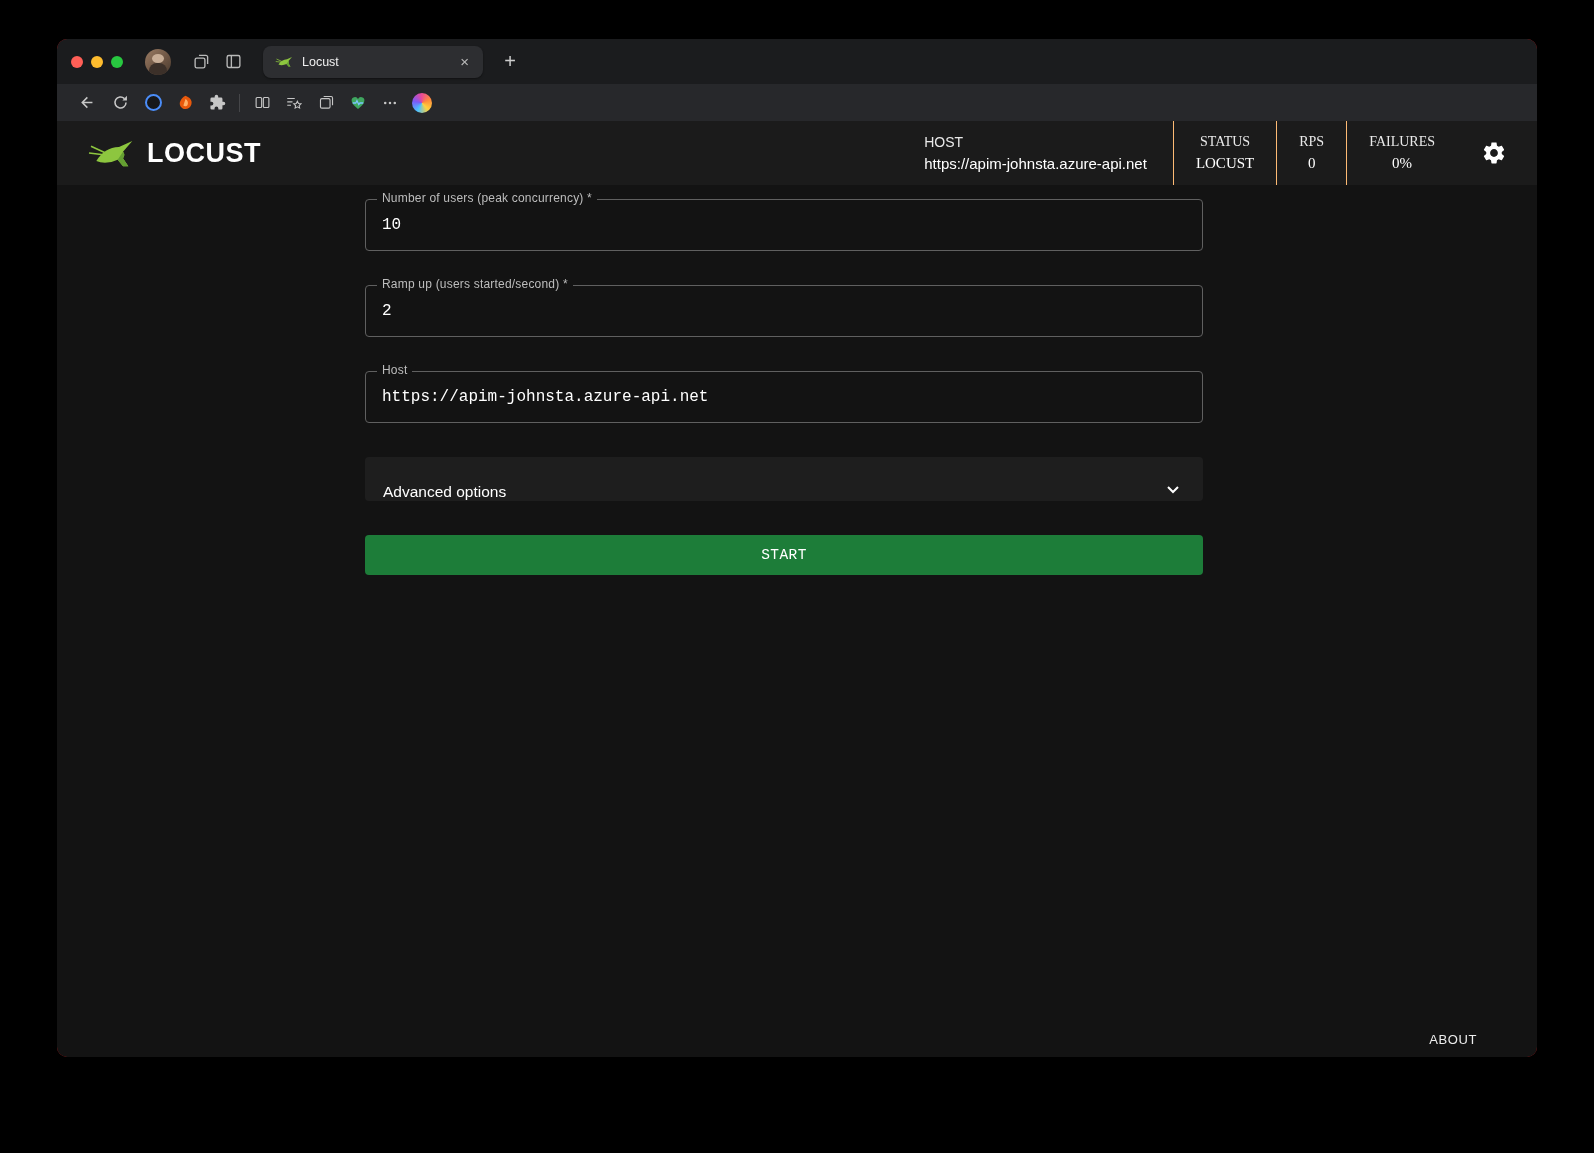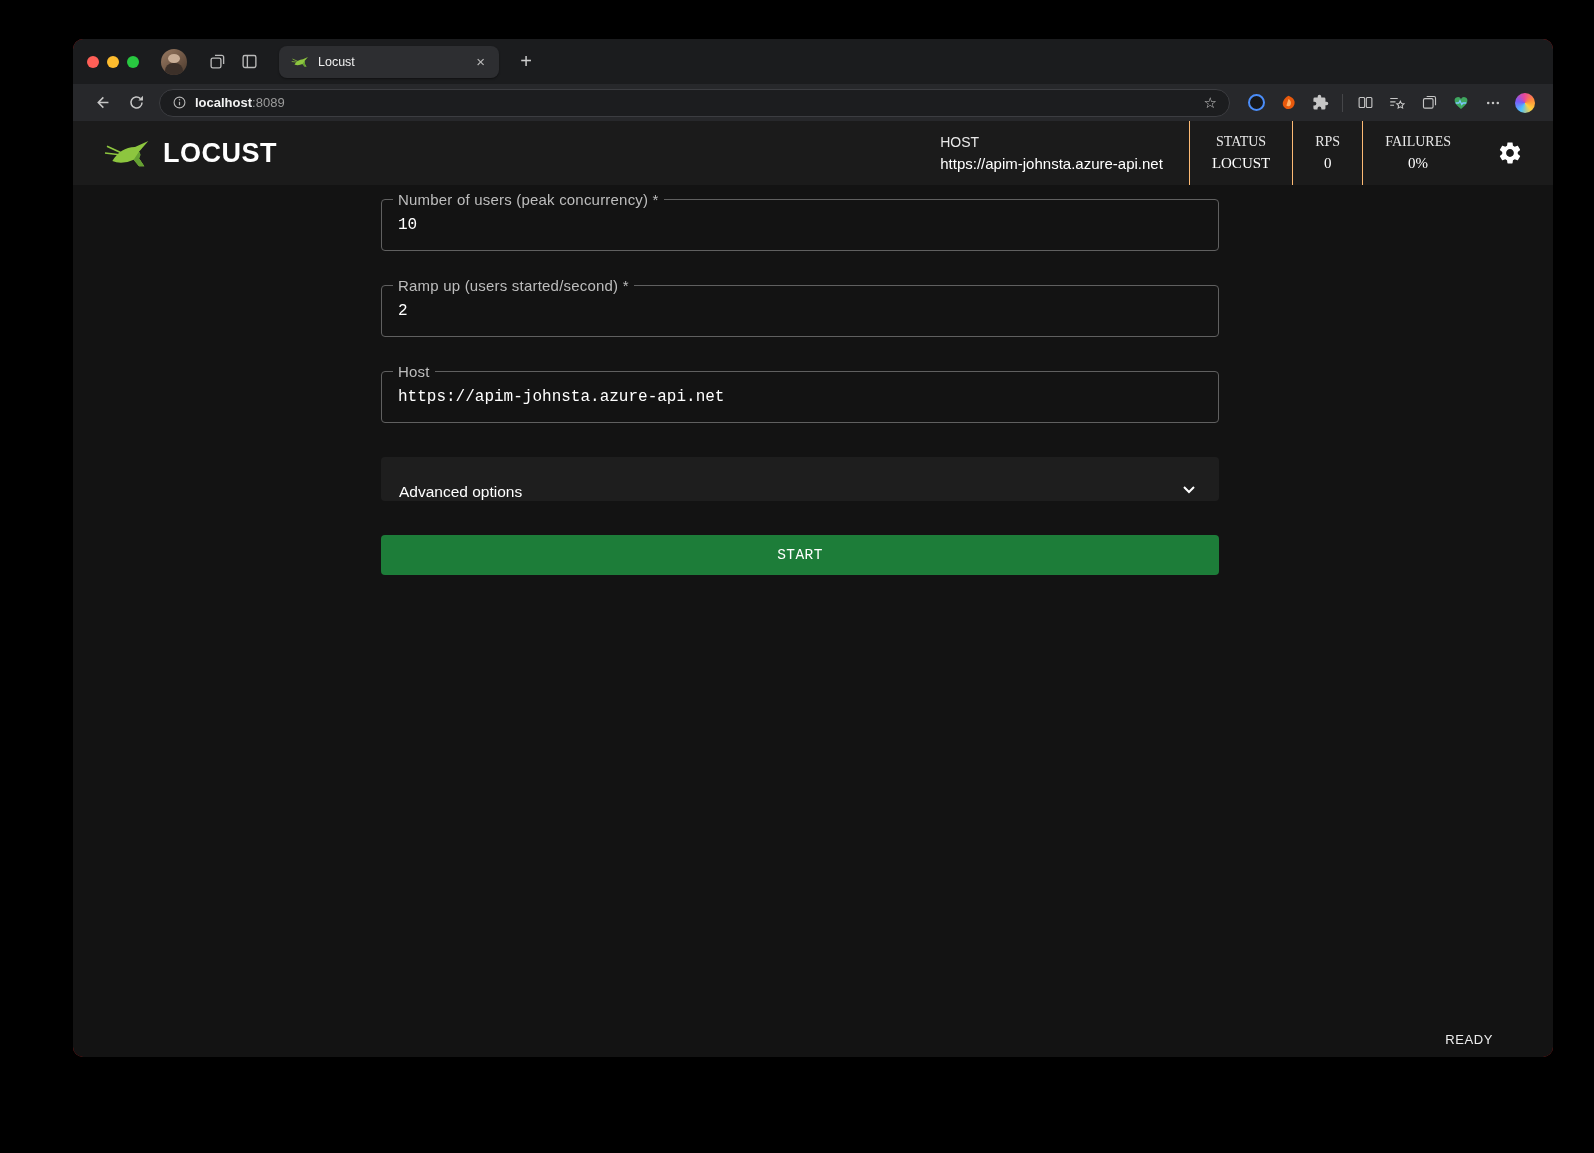--- a/index.html
+++ b/index.html
@@ -3,21 +3,21 @@
 <meta charset="utf-8">
 <style>
   * { box-sizing: border-box; margin: 0; padding: 0; }
   html, body { width: 1594px; height: 1153px; background: #000; overflow: hidden; }
   body { font-family: "Liberation Sans", sans-serif; position: relative; }
 
   .window {
     position: absolute; left: 57px; top: 39px; width: 1480px; height: 1018px;
     border-radius: 10px; overflow: hidden; background: #b91c1c;
     box-shadow: 0 24px 70px rgba(0,0,0,.7);
-    display: flex; flex-direction: column; margin-left: 16px;
+    display: flex; flex-direction: column;
   }
 
   
   .tabstrip { height: 45px; background: #1b1c1e; display: flex; align-items: center; padding: 0 14px; flex: 0 0 auto; }
   .traffic { display: flex; gap: 8px; margin-right: 22px; }
   .dot { width: 12px; height: 12px; border-radius: 50%; }
   .dot-red { background: #ff5f57; } .dot-yellow { background: #febc2e; } .dot-green { background: #28c840; }
   .avatar { width: 26px; height: 26px; border-radius: 50%; margin-right: 14px;
     background: linear-gradient(135deg, #9a7b63 0%, #6b5342 60%, #4a3a2e 100%); position: relative; overflow: hidden; }
   .avatar::after { content:""; position:absolute; left:7px; top:5px; width:12px; height:9px; border-radius:50%; background:#c9ae97; }
@@ -57,21 +57,21 @@
   .stat-value { font-size: 15px; color: #fff; }
   .gear-btn { display: flex; align-items: center; padding: 0 30px 0 24px; }
 
   .main { flex: 1; position: relative; }
   .form-col { width: 838px; margin-left: 308px; padding-top: 14px; }
   .page-title { font-size: 20px; font-weight: 500; color: #fff; margin: 0 0 24px 0; letter-spacing: .2px; }
 
   .field { position: relative; border: 1px solid #606060; border-radius: 4px; height: 52px;
     margin-bottom: 34px; display: flex; align-items: center; }
   .field-label { position: absolute; top: -9px; left: 11px; background: #131313; padding: 0 5px;
-    font-size: 15px; color: #bdbdbd; letter-spacing: .2px; }
+    font-size: 12px; color: #bdbdbd; letter-spacing: .2px; }
   .field input { background: transparent; border: 0; outline: 0; color: #fff; font-size: 16px;
     padding: 0 16px; width: 100%; font-family: Liberation Mono, monospace; }
 
   .accordion { height: 44px; background: #1e1e1e; border-radius: 4px; display: flex; align-items: flex-end;
     justify-content: space-between; padding: 0 18px; margin-bottom: 34px; cursor: pointer; }
   .accordion-label { color: #fff; font-size: 15.5px; }
 
   .start-btn { display: block; width: 100%; height: 40px; background: #1d7d39; color: #fff; border: none;
     border-radius: 4px; font-size: 14.5px; font-weight: 500; letter-spacing: .4px; font-family: Liberation Mono, monospace; cursor: pointer; }
 
@@ -120,29 +120,20 @@
           <path d="M11 4 L5 10 L11 16 M5 10 H17" fill="none" stroke="#c7c7c7" stroke-width="1.8"></path>
         </svg>
     </div>
     <div class="nav-btn">
       <svg width="17" height="17" viewBox="0 0 20 20">
           <path d="M16.5 10a6.5 6.5 0 1 1-1.9-4.6" fill="none" stroke="#c7c7c7" stroke-width="1.8"></path>
           <polygon points="17.6,2.2 17.6,7.6 12.2,7.6" fill="#c7c7c7"></polygon>
         </svg>
     </div>
 
-    <div class="url-pill">
-      <svg width="15" height="15" viewBox="0 0 20 20">
-          <circle cx="10" cy="10" r="7.2" fill="none" stroke="#b3b3b3" stroke-width="1.5"></circle>
-          <line x1="10" y1="9" x2="10" y2="13.6" stroke="#b3b3b3" stroke-width="1.6"></line>
-          <circle cx="10" cy="6.4" r="1" fill="#b3b3b3"></circle>
-        </svg>
-      <span class="url-text"><span class="url-host">localhost</span><span class="url-port">:8089</span></span>
-      <span class="pill-star">☆</span>
-    </div>
 
     <div class="tb-icon">
         <div class="ext-circle"></div>
       </div>
     <div class="tb-icon">
       <svg width="17" height="17" viewBox="0 0 20 20">
           <path d="M10 2 C15 4 18 7 17 12 C16 16 12 18.5 8 17.5 C4.5 16.6 2.5 13 3.5 9.5 C4.6 6 7 3.2 10 2 Z" fill="#e8590c"></path>
           <path d="M10 6 C12.5 7.5 13.5 10 12.5 12.5 C11.5 14.5 9 15 7.5 13.5 Z" fill="#ffb066"></path>
         </svg>
     </div>
@@ -247,17 +238,17 @@
         <div class="accordion">
           <span class="accordion-label">Advanced options</span>
           <svg width="24" height="24" viewBox="0 0 24 24">
             <path d="M7 10l5 5 5-5" fill="none" stroke="#ffffff" stroke-width="2"></path>
           </svg>
         </div>
 
         <button class="start-btn">START</button>
       </div>
 
-      <div class="about-link">READY</div>
+      <div class="about-link">ABOUT</div>
     </div>
 
   </div>
 </div>
 
 </body></html>

